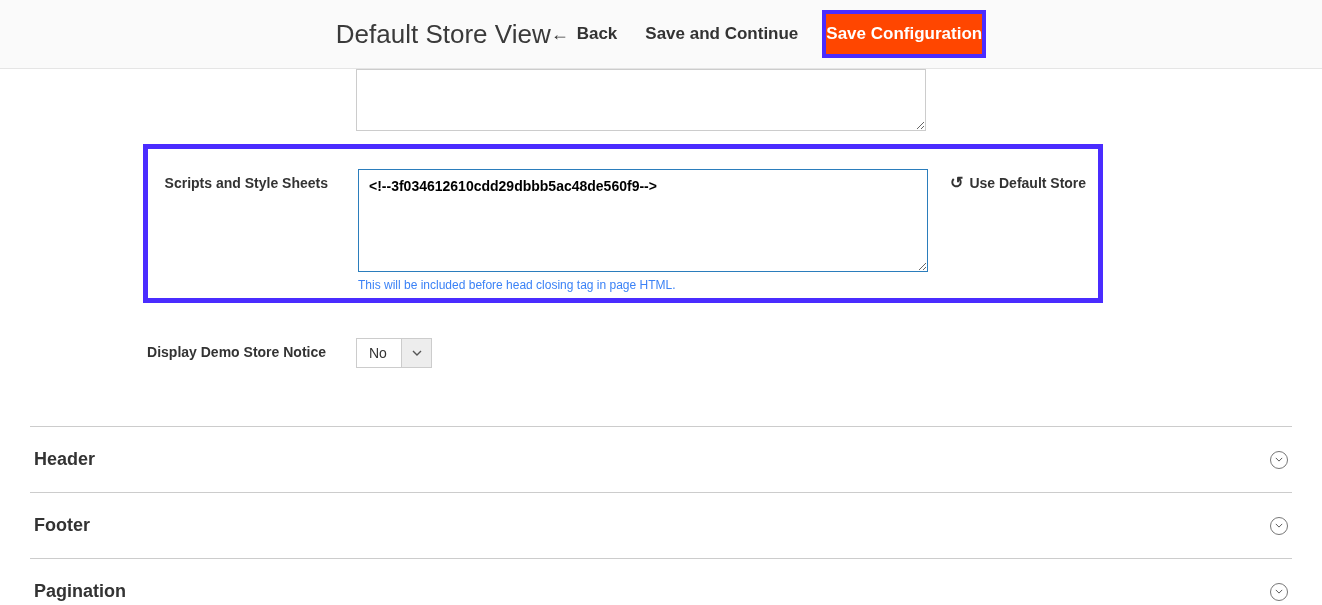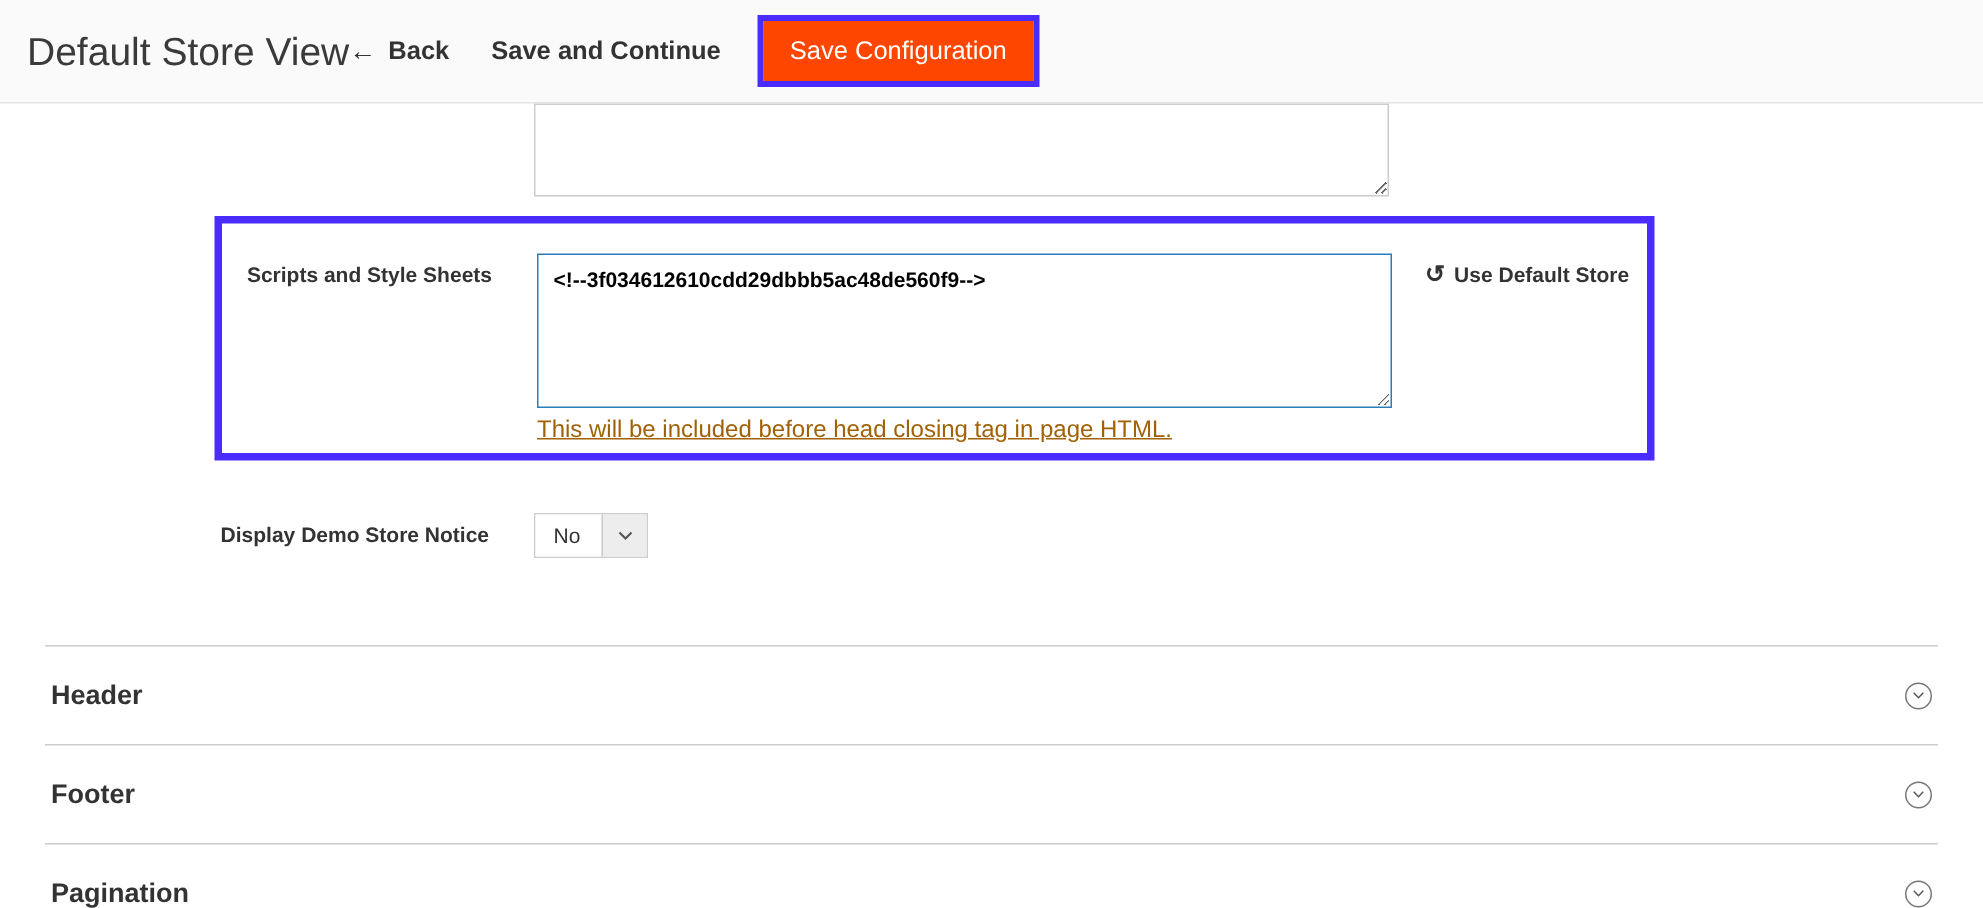--- a/index.html
+++ b/index.html
@@ -5,21 +5,21 @@
   * { box-sizing: border-box; margin: 0; padding: 0; }
   body {
     font-family: 'Helvetica Neue', Helvetica, Arial, sans-serif;
     font-size: 14px;
     color: #333;
     background: #fff;
   }
   .header-bar {
     display: flex;
     align-items: center;
-    justify-content: flex-start;
+    justify-content: center;
     padding: 14px 22px 14px 18px;
     border-bottom: 1px solid #e5e5e5;
     background: #fafafa;
   }
   .page-title {
     font-size: 26px;
     font-weight: 300;
     color: #3a3a3a;
   }
   .actions {
@@ -47,22 +47,22 @@
     font-weight: 600;
     color: #333;
     cursor: pointer;
     background: none;
     border: none;
   }
   .btn-primary {
     background: #ff4600;
     color: #fff;
     font-size: 17px;
-    font-weight: 400;
-    padding: 10px 18px;
+    font-weight: 700;
+    padding: 10px 0;
     border: none;
     cursor: pointer;
     outline: 4px solid #4a2cff;
   }
   .content {
     padding: 0 30px 30px 30px;
   }
   .field-row {
     display: flex;
     align-items: flex-start;
@@ -101,24 +101,23 @@
     font-size: 14px;
     resize: both;
     background: #fff;
   }
   textarea.scripts-active {
     border: 1px solid #2b7dbc;
     outline: none;
     font-weight: bold;
   }
   .help-text {
-    font-size: 16px;
-    color: #a16207;
+    font-size: 12px;
+    color: #3b82f6;
     margin-top: 6px;
-    text-decoration: underline;
   }
   .highlight-box {
     outline: 5px solid #4a2cff;
     padding: 2px;
     margin: 8px 0;
   }
   .use-default {
     font-size: 14px;
     font-weight: 600;
     color: #333;

